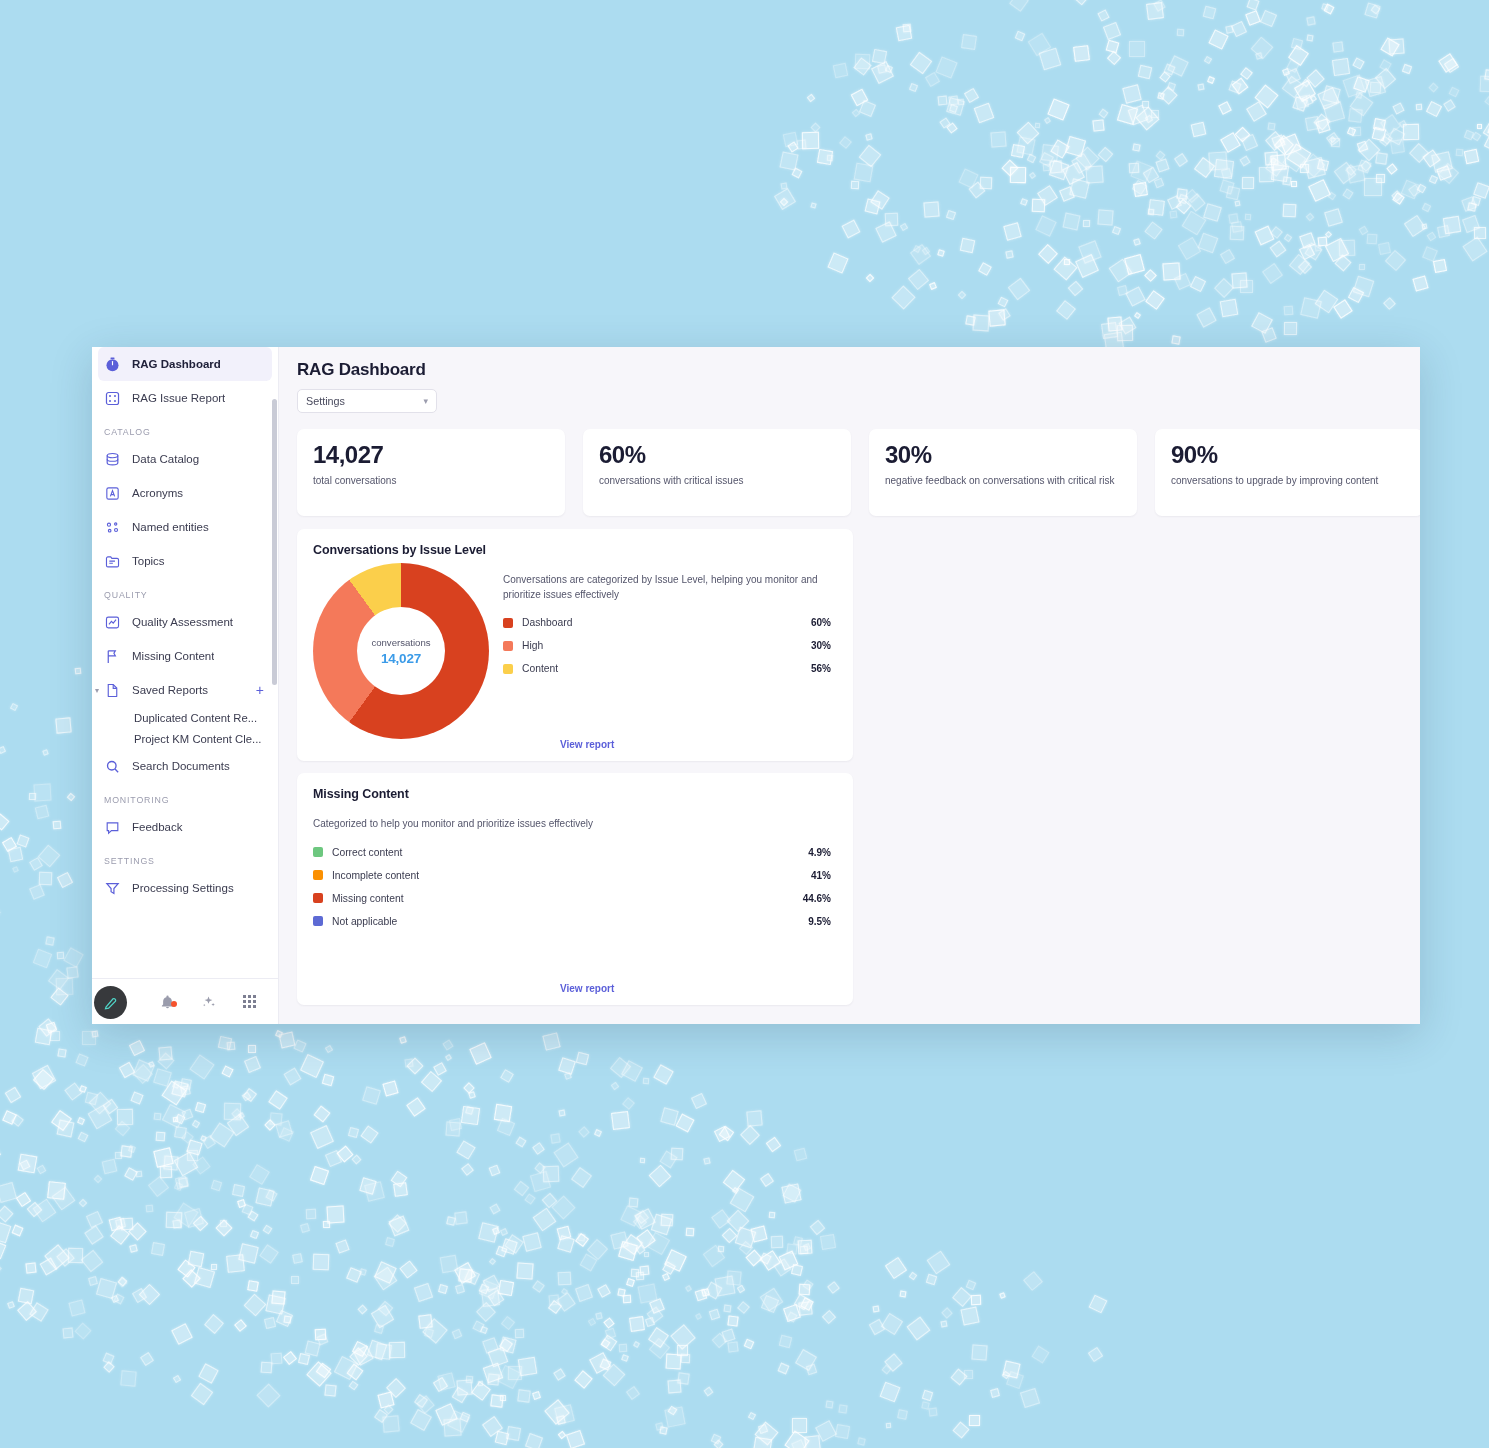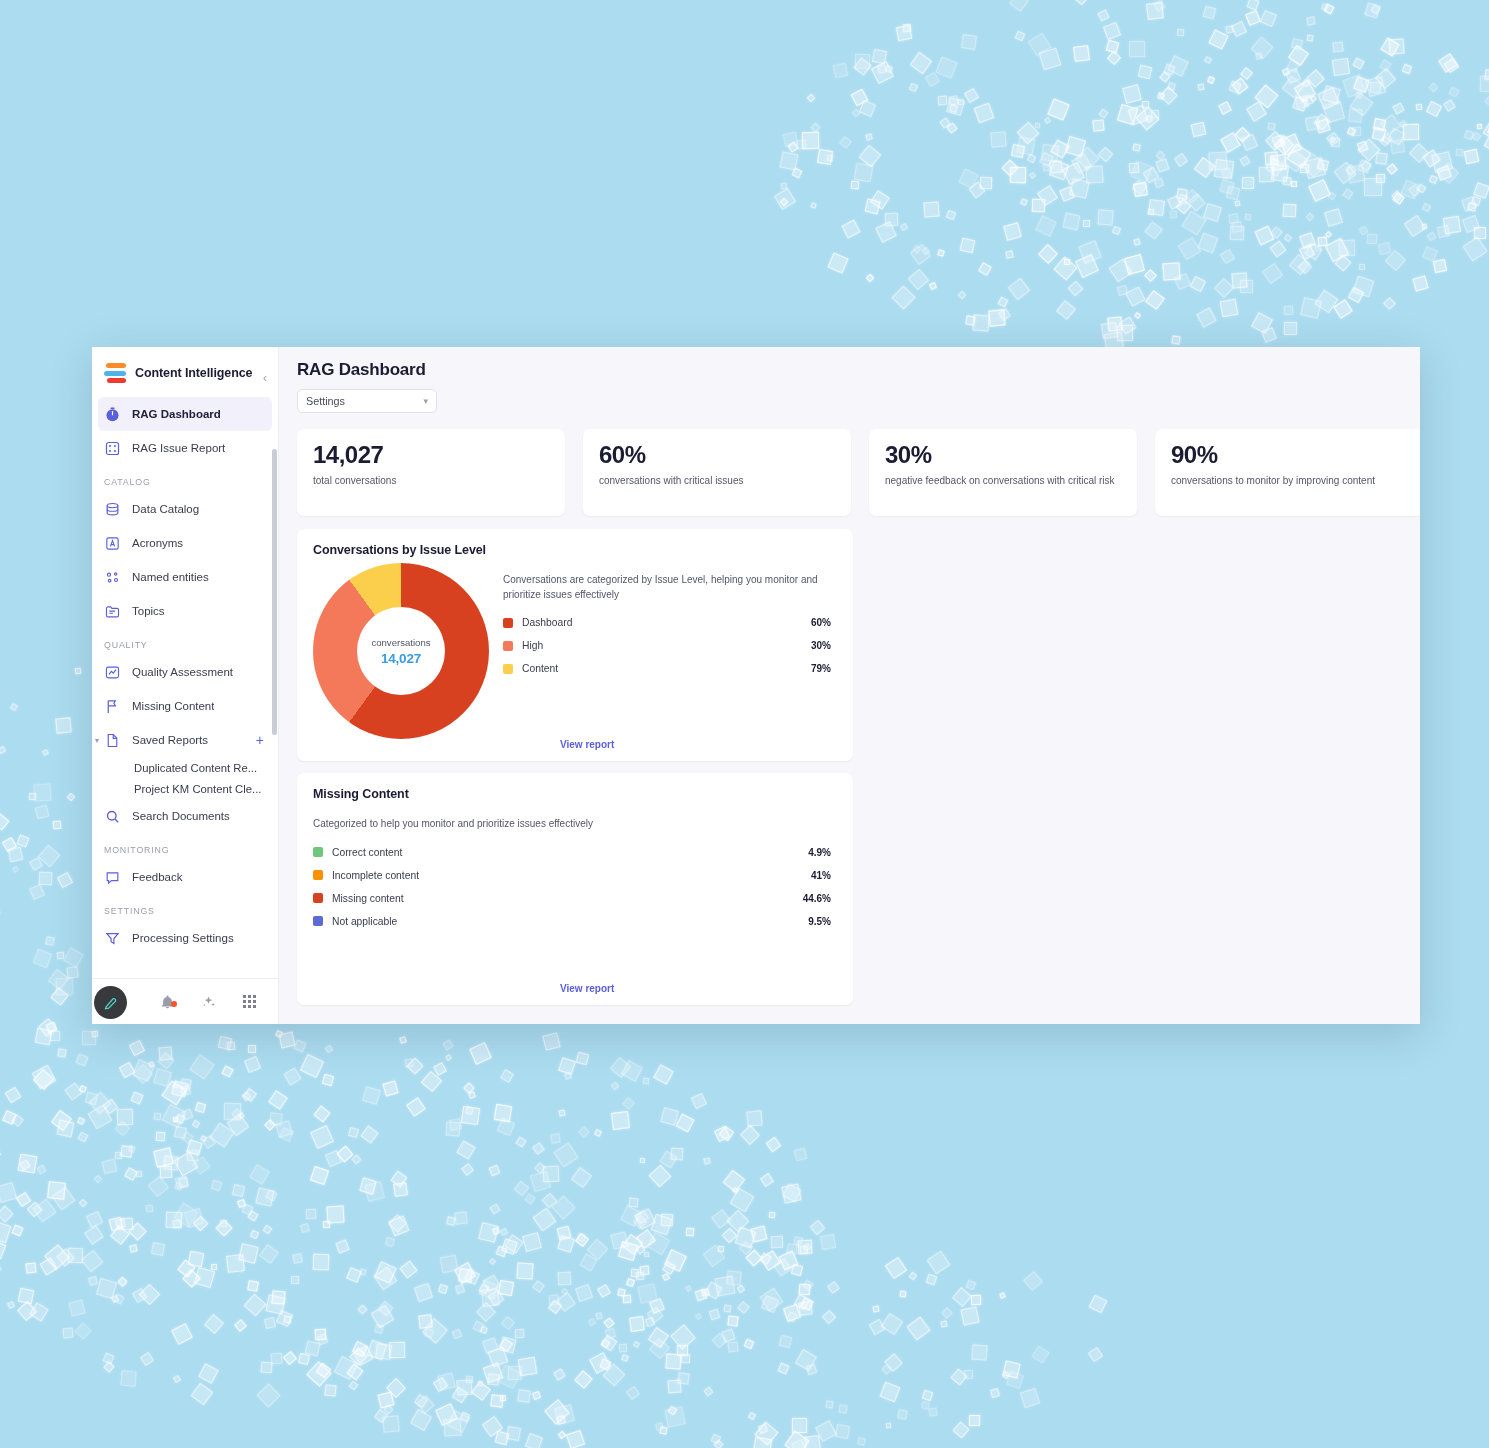--- a/index.html
+++ b/index.html
@@ -1145,28 +1145,20 @@
     <span class="cube" style="left:-1px;top:747px;width:6px;height:6px;transform:rotate(66deg);opacity:0.68"></span>
     <span class="cube" style="left:53px;top:821px;width:8px;height:8px;transform:rotate(85deg);opacity:0.83"></span>
     <span class="cube" style="left:-14px;top:906px;width:12px;height:12px;transform:rotate(50deg);opacity:0.78"></span>
     <span class="cube" style="left:41px;top:848px;width:16px;height:16px;transform:rotate(41deg);opacity:0.50"></span>
   </div>
 
 <div id="app-window">
 
   <aside id="sidebar">
 
-    <div class="brand">
-      <span class="logo-mark">
-        <span class="logo-bar b1"></span>
-          <span class="logo-bar b2"></span>
-          <span class="logo-bar b3"></span>
-      </span>
-      <span class="brand-name">Content Intelligence</span>
-    </div>
     <div class="collapse-btn">‹</div>
 
     <div id="nav-scroll">
       <div class="sb-scrollbar"></div>
       <div id="nav-mount">
           <div class="nav-item active">
             <span class="ico"><svg viewBox="0 0 24 24" width="17" height="17">
                 <circle cx="12" cy="13" r="8.5" fill="#5B5FD9"></circle>
                 <rect x="9" y="2" width="6" height="2.2" rx="1" fill="#5B5FD9"></rect>
                 <rect x="11.2" y="7" width="1.6" height="6" rx=".8" fill="#fff"></rect>
@@ -1315,21 +1307,21 @@
         <div class="kpi-card">
           <div class="kpi-value">60%</div>
           <div class="kpi-label">conversations with critical issues</div>
         </div>
         <div class="kpi-card">
           <div class="kpi-value">30%</div>
           <div class="kpi-label">negative feedback on conversations with critical risk</div>
         </div>
         <div class="kpi-card">
           <div class="kpi-value">90%</div>
-          <div class="kpi-label">conversations to monitor by improving content</div>
+          <div class="kpi-label">conversations to upgrade by improving content</div>
         </div>
       </div>
 
     <div class="cards-grid" id="cards-mount">
         <section class="chart-card">
           <h2 class="chart-title">Conversations by Issue Level</h2>
           <div class="chart-body">
             <div class="donut-wrap">
               <div class="donut" style="background:conic-gradient(from 0deg,#D8411F 0.00deg 216.00deg,#F4795A 216.00deg 324.00deg,#FBCF4B 324.00deg 360.00deg)"></div>
               <div class="donut-hole">
@@ -1345,21 +1337,21 @@
                 <span class="legend-pct">60%</span>
               </div>
               <div class="legend-row">
                 <span class="swatch" style="background:#F4795A"></span>
                 <span>High</span>
                 <span class="legend-pct">30%</span>
               </div>
               <div class="legend-row">
                 <span class="swatch" style="background:#FBCF4B"></span>
                 <span>Content</span>
-                <span class="legend-pct">79%</span>
+                <span class="legend-pct">56%</span>
               </div>
             </div>
           </div>
           <div class="view-report">View report</div>
         </section>
         <section class="chart-card">
           <h2 class="chart-title">Missing Content</h2>
           <div class="chart-body">
             <div class="legend-col">
               <div class="legend-desc">Categorized to help you monitor and prioritize issues effectively</div>

